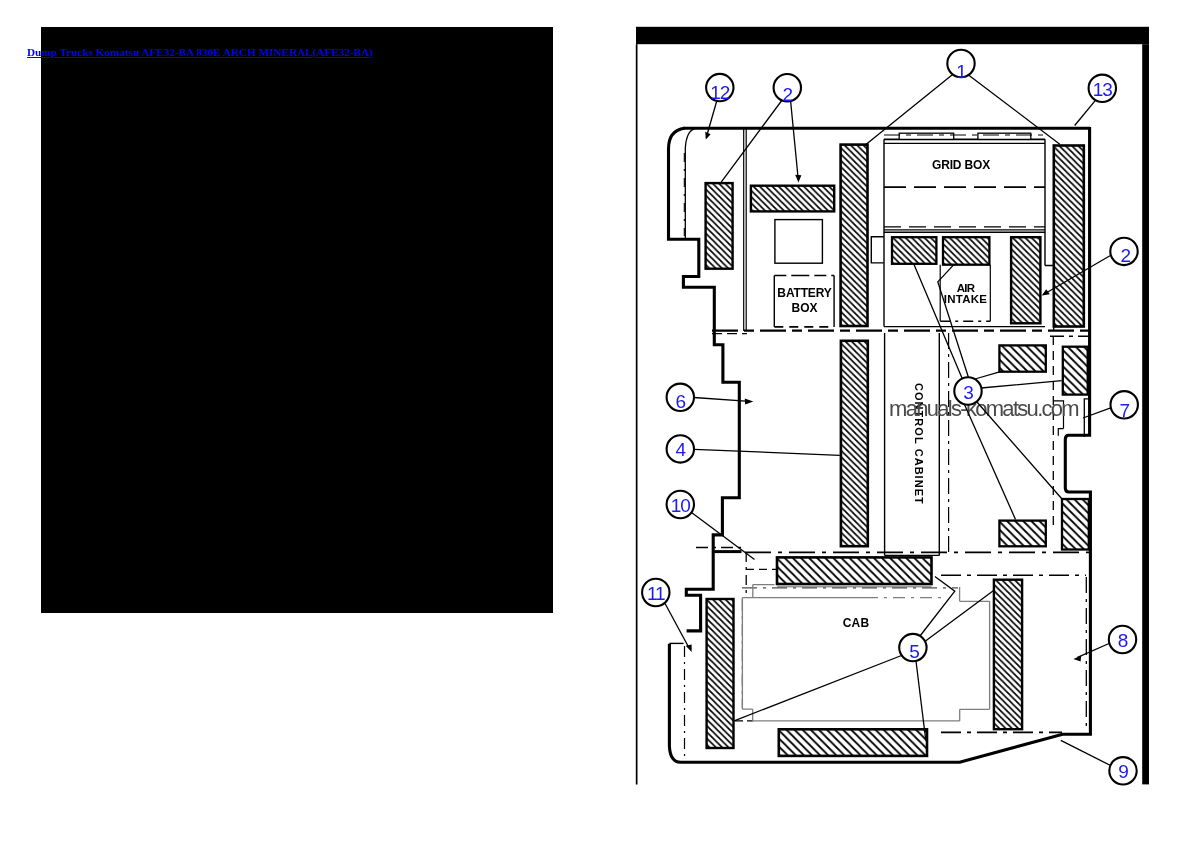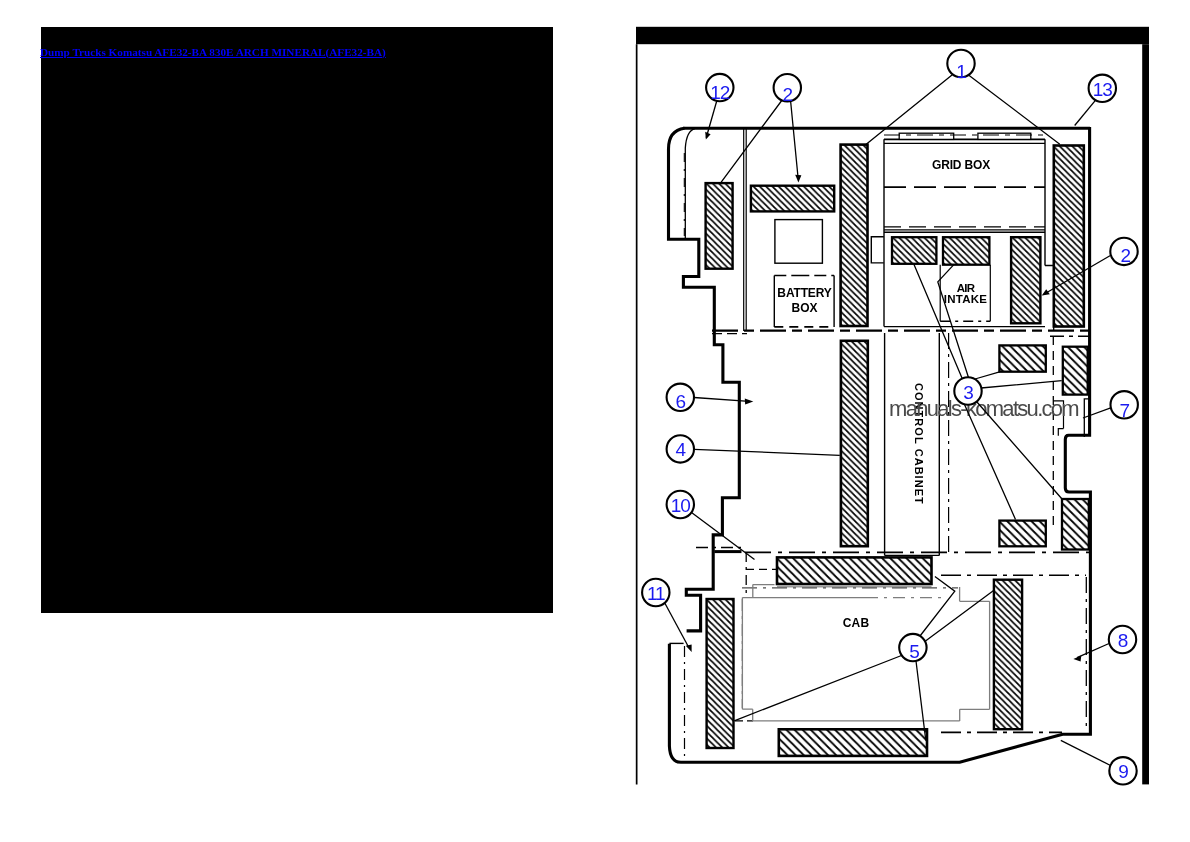--- a/index.html
+++ b/index.html
@@ -5,21 +5,21 @@
   html,body{margin:0;padding:0;background:#fff;width:1190px;height:842px;overflow:hidden;}
   text{-webkit-font-smoothing:antialiased;}
   .lbl{font-family:"Liberation Sans",sans-serif;font-weight:bold;fill:#000;}
   .num{font-family:"Liberation Sans",sans-serif;fill:#1b1bf0;}
 </style>
 </head>
 <body>
 
 <div style="position:absolute;left:41px;top:27px;width:512px;height:586px;background:#000;"></div>
 
-<div style="position:absolute;left:40px;top:46.6px;line-height:11.4px;font-family:'Liberation Serif',serif;font-weight:bold;font-size:11.2px;color:#0000fa;text-decoration:underline;white-space:nowrap;">Dump Trucks Komatsu AFE32-BA 830E ARCH MINERAL(AFE32-BA)</div>
+<div style="position:absolute;left:27px;top:46.6px;line-height:11.4px;font-family:'Liberation Serif',serif;font-weight:bold;font-size:11.2px;color:#0000fa;text-decoration:underline;white-space:nowrap;">Dump Trucks Komatsu AFE32-BA 830E ARCH MINERAL(AFE32-BA)</div>
 <svg width="1190" height="842" viewBox="0 0 1190 842" style="position:absolute;left:0;top:0;">
 <defs>
 <pattern id="h" width="6.3" height="6.3" patternUnits="userSpaceOnUse">
         <path d="M-2,-2 L8.3,8.3 M4.3,-2 L14.3,8 M-8.3,-2 L2,8.3" stroke="#000" stroke-width="1.7" fill="none"></path>
       </pattern>
 <pattern id="hs" width="8.1" height="8.1" patternUnits="userSpaceOnUse">
         <path d="M-2,-2 L10.1,10.1 M6.1,-2 L18.2,10.1 M-10.1,-2 L2,10.1" stroke="#000" stroke-width="1.8" fill="none"></path>
       </pattern>
 </defs>
 

